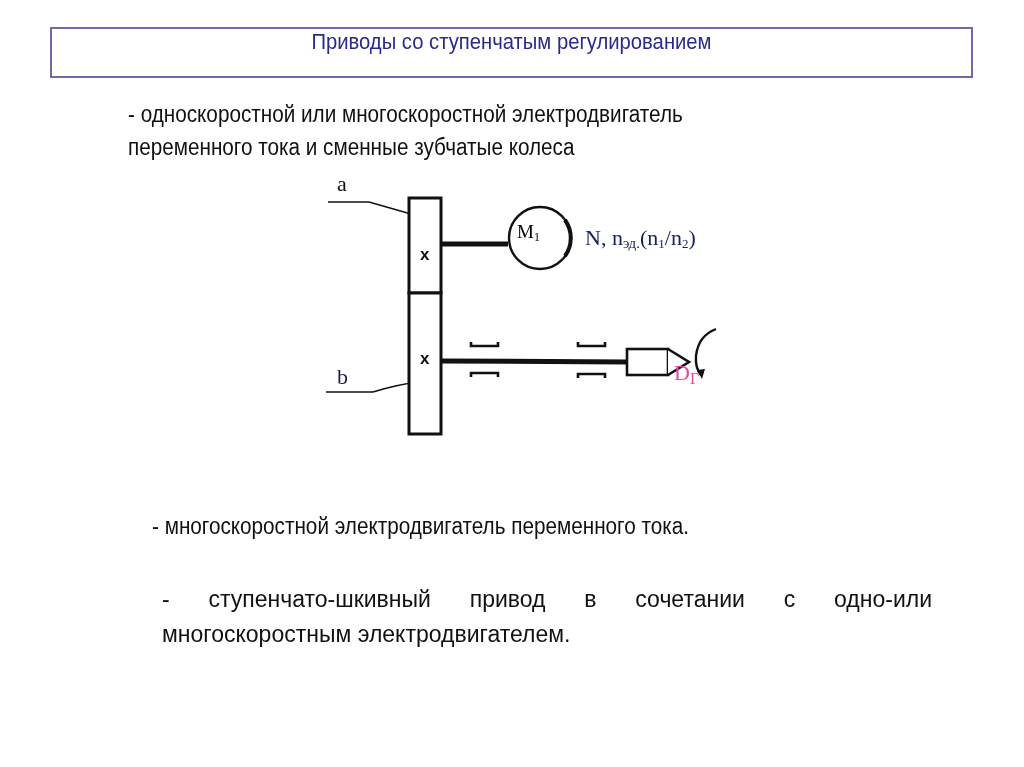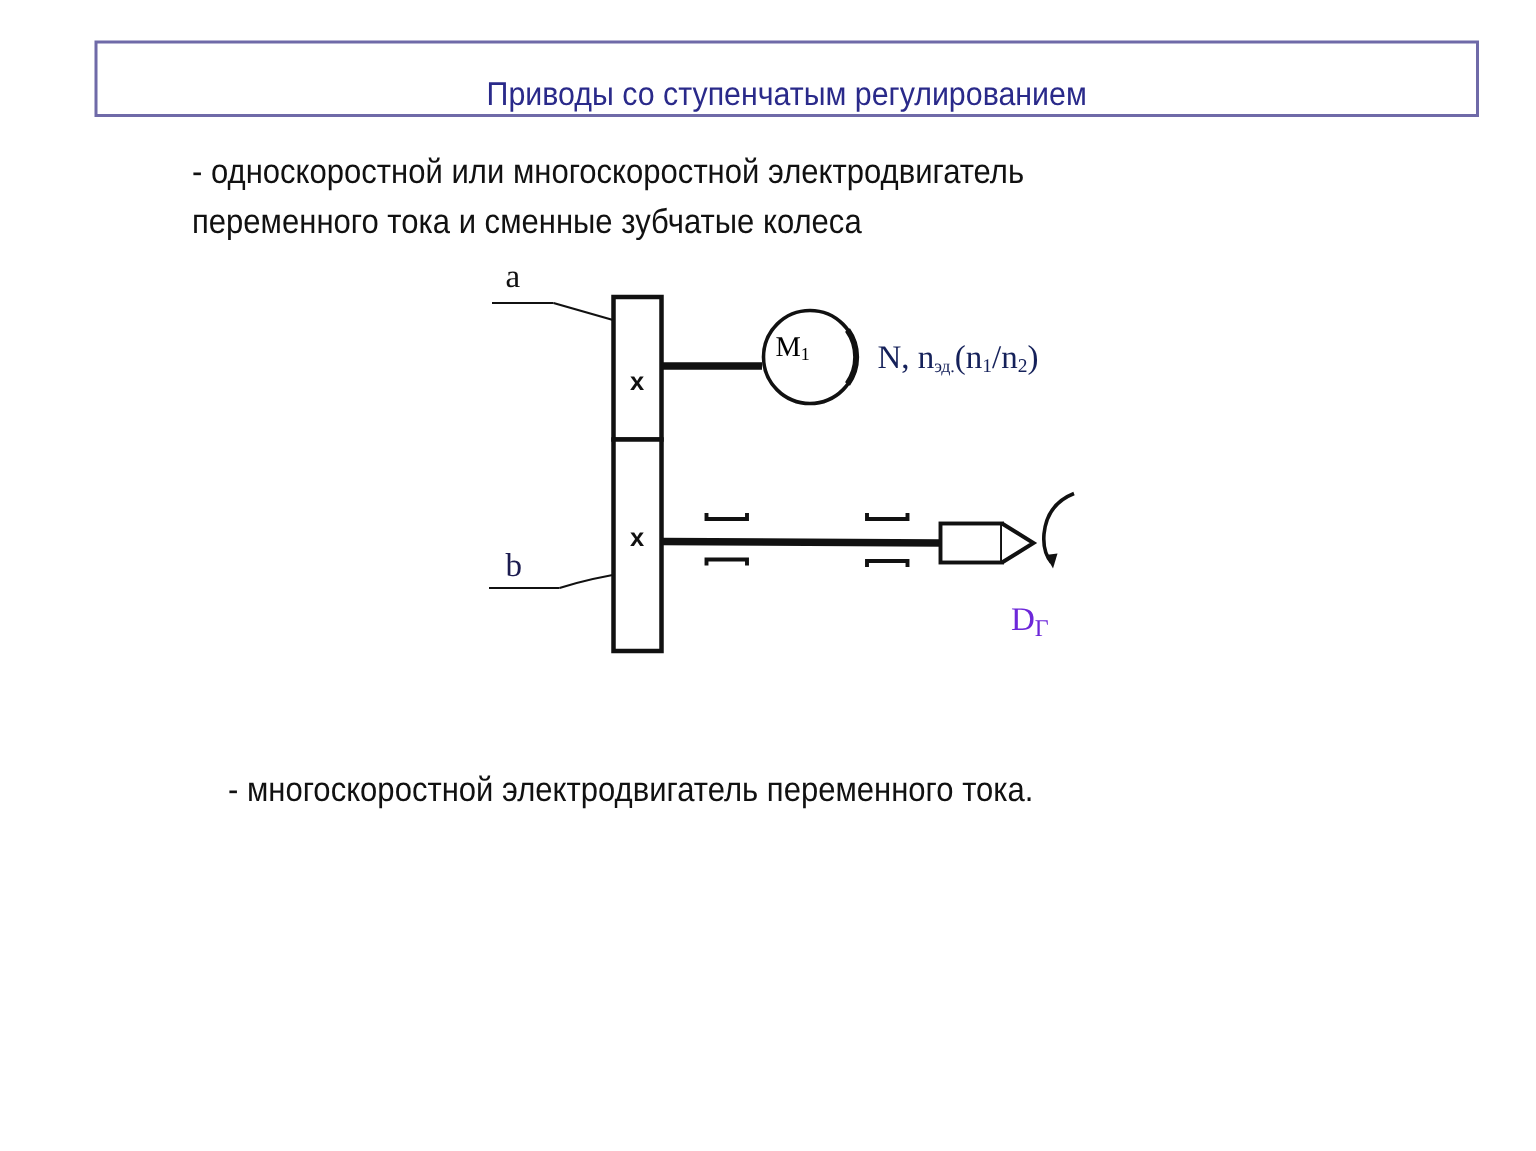--- a/index.html
+++ b/index.html
@@ -15,26 +15,26 @@
     font-family: "Liberation Sans", sans-serif;
   }
   .slide {
     position: absolute;
     left: 0; top: 0;
     width: 1024px; height: 767px;
     background: #ffffff;
   }
   .title-box {
     position: absolute;
-    left: 63px; top: 27px;
+    left: 50px; top: 27px;
     width: 923px; height: 51px;
     border: 2px solid #6f6aa8;
     box-sizing: border-box;
     display: flex;
-    align-items: flex-end;
+    align-items: flex-start;
     justify-content: center;
     background: #ffffff;
   }
   .title-text {
     font-family: "Liberation Sans", sans-serif;
     font-size: 22px;
     color: #2a2a8a;
     transform: scaleX(0.92);
     letter-spacing: 0px;
     white-space: nowrap;
@@ -73,23 +73,23 @@
     position: absolute;
     font-family: "Liberation Serif", serif;
     color: #111111;
     white-space: nowrap;
   }
   .lbl-a { left: 337px; top: 171px; font-size: 22px; }
   .lbl-b { left: 337px; top: 364px; font-size: 22px; color: #1c1c50; }
   .lbl-m1 { left: 517px; top: 221px; font-size: 19px; color: #000000; }
   .lbl-m1 sub { font-size: 12px; vertical-align: -3px; }
   .lbl-power { left: 585px; top: 225px; font-size: 22px; color: #15215a; }
-  .lbl-power .small { font-size: 12px; }
+  .lbl-power .small { font-size: 15px; }
   .lbl-power sub { font-size: 13px; vertical-align: -3px; }
-  .lbl-dg { left: 674px; top: 400px; font-size: 22px; color: #6d28d9; font-family: Liberation Serif, serif; }
+  .lbl-dg { left: 674px; top: 360px; font-size: 22px; color: #ec4899; font-family: Liberation Serif, serif; }
   .lbl-dg sub { font-size: 16px; vertical-align: -4px; }
 </style>
 </head>
 <body>
 
 <div class="slide">
 
   <div class="title-box">
     <span class="title-text">Приводы со ступенчатым регулированием</span>
   </div>
@@ -156,14 +156,18 @@
 
     <span class="dg-label lbl-power"><span>N, n</span><sub class="small">эд.</sub><span>(n</span><sub>1</sub><span>/n</span><sub>2</sub><span>)</span></span>
 
     <span class="dg-label lbl-dg"><span>D</span><sub>Г</sub></span>
   </div>
 
   <div class="text-line block-2 narrow">
     <div>- многоскоростной электродвигатель переменного тока.</div>
   </div>
 
+  <div class="text-line block-3">
+    <span class="justify-line">- ступенчато-шкивный привод в сочетании с одно-или</span>
+    <span class="last-line">многоскоростным электродвигателем.</span>
+  </div>
 
 </div>
 
 </body></html>

